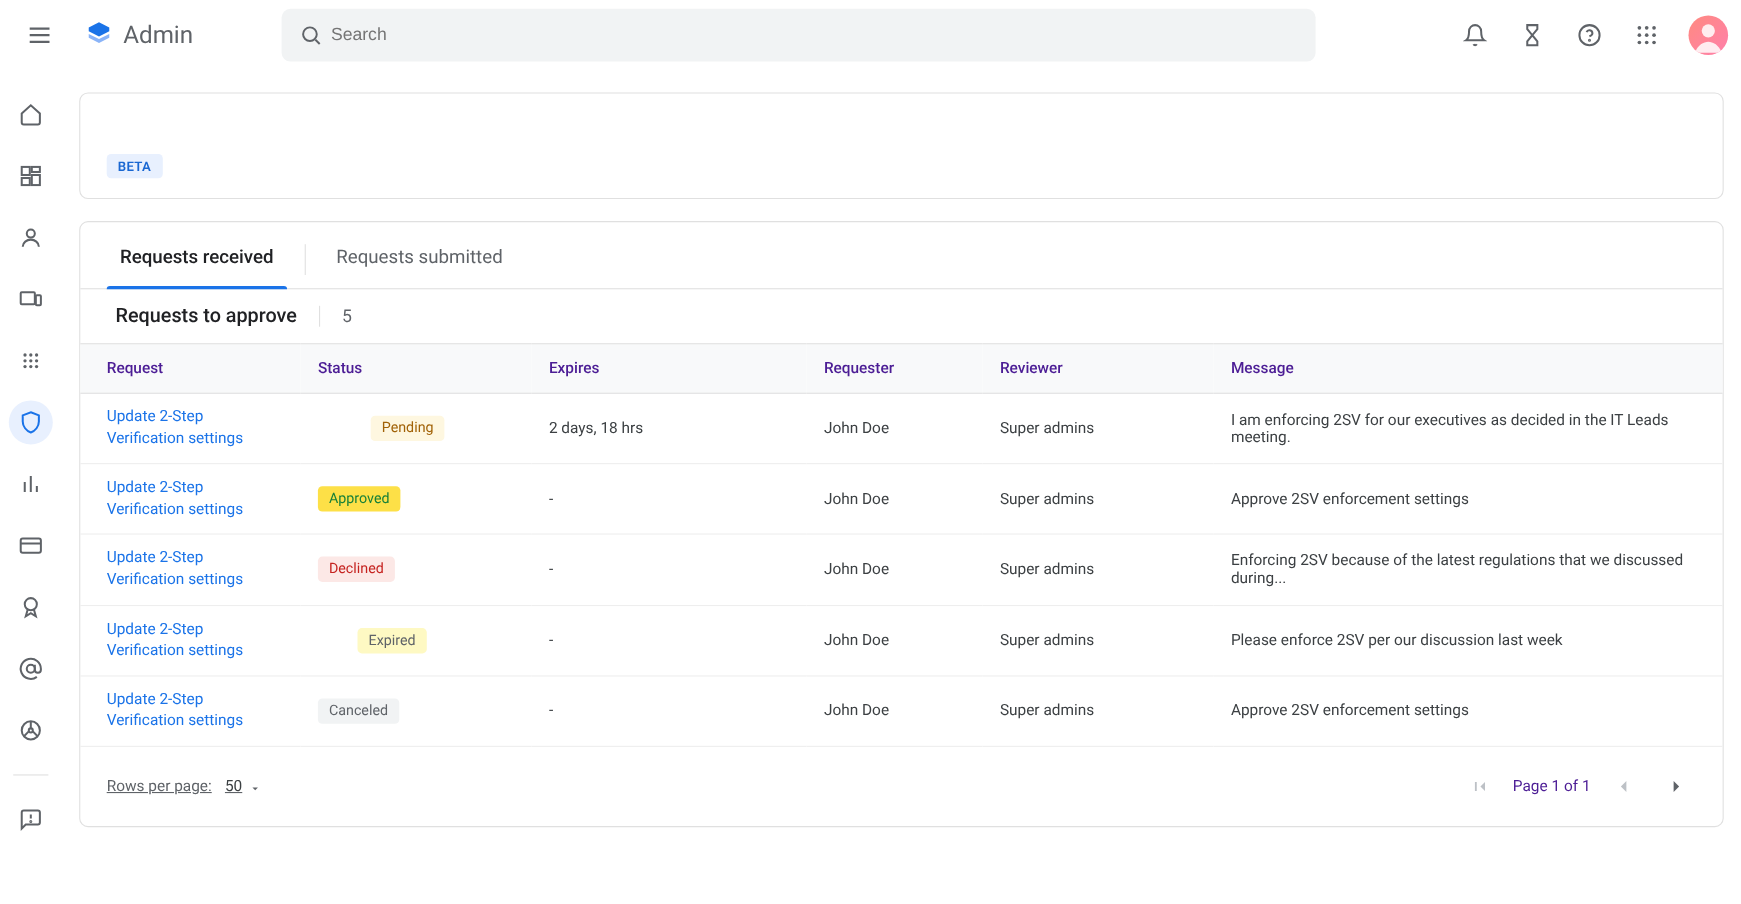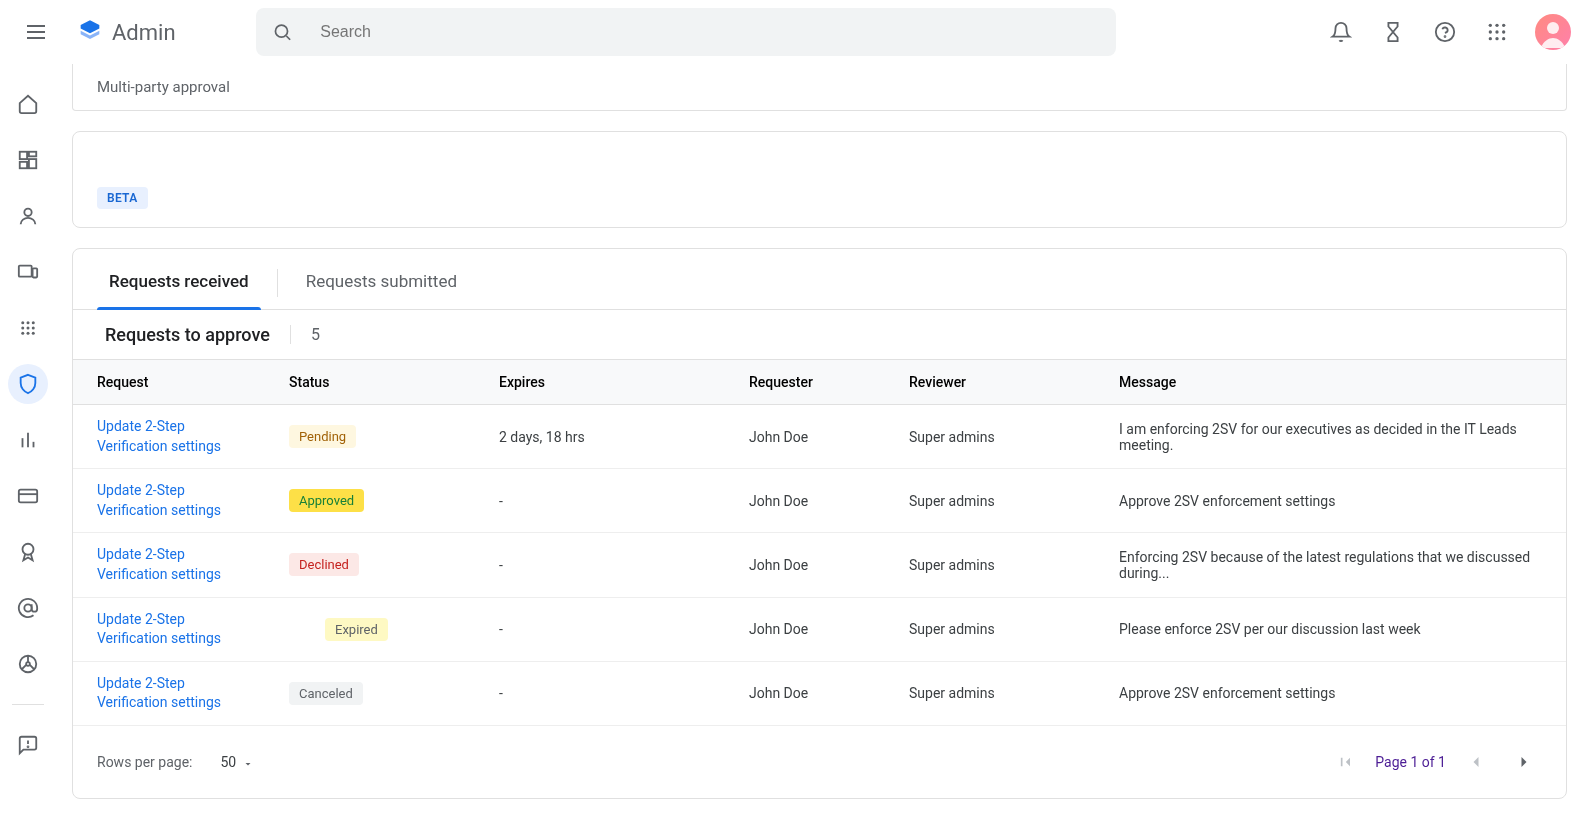--- a/index.html
+++ b/index.html
@@ -22,22 +22,22 @@
 .logo-text { font-size: 22px; color: #5f6368; }
 .search-wrap {
   flex: 0 0 auto;
   margin-left: 64px;
   background: #f1f3f4;
   border-radius: 8px;
   height: 48px;
   display:flex;
   align-items:center;
   padding: 0 16px;
-  gap: 28px;
-  width: 860px;
+  gap: 8px;
+  width: 940px;
 }
 .search-input {
   border:none; background:transparent; outline:none; font-size:16px; color:#5f6368; width:100%;
 }
 .top-icons { margin-left:auto; display:flex; align-items:center; gap: 8px; }
 .icon-btn { width:44px; height:44px; display:flex; align-items:center; justify-content:center; border-radius:50%; cursor:pointer; color:#5f6368; }
 .avatar { width:36px; height:36px; border-radius:50%; background: linear-gradient(135deg,#ff8a80,#ff80ab); margin-left:8px; display:flex; align-items:center; justify-content:center; overflow:hidden; }
 
 .layout { display:flex; }
 .sidenav {
@@ -103,47 +103,47 @@
   content:""; position:absolute; left:0; right:0; bottom:-1px; height:3px; background:#1a73e8; border-radius:3px 3px 0 0;
 }
 .tab-sep { width:1px; height:28px; background:#e0e0e0; margin: 0 8px 12px 8px; }
 
 .subheader { display:flex; align-items:center; gap:20px; padding: 14px 32px; }
 .subheader h2 { font-size:18px; font-weight:500; color:#202124; }
 .subheader .count { font-size:16px; color:#5f6368; border-left:1px solid #e0e0e0; padding-left:20px; }
 
 table.grid { width:100%; border-collapse:collapse; }
 table.grid thead th {
-  text-align:left; font-weight:500; color:#000000; font-size:14px;
+  text-align:left; font-weight:500; color:#4c1d95; font-size:14px;
   padding: 14px 16px;
   background:#f8f9fa;
   border-top:1px solid #e0e0e0;
   border-bottom:1px solid #e0e0e0;
 }
 table.grid thead th:first-child { padding-left:24px; }
 table.grid tbody td {
   padding: 12px 16px;
   border-bottom:1px solid #eee;
   vertical-align: middle;
   font-size:14px;
   color:#3c4043;
 }
 table.grid tbody td:first-child { padding-left:24px; }
 .link { color:#1a73e8; cursor:pointer; line-height:1.4; }
 .chip { display:inline-block; padding:4px 10px; border-radius:4px; font-size:13px; }
-.chip.pending  { background:#fef7e0; color:#a16207; }
+.chip.pending  { background:#fef7e0; color:#a16207;margin-left:48px; }
 .chip.approved { background:#fde047; color:#188038; }
 .chip.declined { background:#fce8e6; color:#c5221f; }
 .chip.expired  { background:#fef9c3; color:#5f6368;margin-left:36px; }
 .chip.canceled { background:#f1f3f4; color:#5f6368; }
 
 .footer {
   display:flex; align-items:center; padding: 18px 24px; gap:16px;
 }
-.footer .left { display:flex; align-items:center; gap:28px; color:#5f6368; }
+.footer .left { display:flex; align-items:center; gap:12px; color:#5f6368;text-decoration:underline; }
 .footer .pager { margin-left:auto; display:flex; align-items:center; gap:12px; color:#4c1d95; }
 .pager-btn { width:36px; height:36px; display:flex; align-items:center; justify-content:center; border-radius:50%; cursor:pointer; color:#5f6368; }
 .pager-btn.disabled { color:#bdc1c6; cursor:default; }
 .rows-select { display:flex; align-items:flex-end; gap:6px; cursor:pointer; color:#3c4043; }
 
 svg { display:block; }
 </style>
 </head>
 <body>
 
@@ -294,23 +294,20 @@
     <div class="nav-item">
         <svg width="22" height="22" viewBox="0 0 24 24" fill="none" stroke="currentColor" stroke-width="2">
           <path d="M21 15a2 2 0 0 1-2 2H7l-4 4V5a2 2 0 0 1 2-2h14a2 2 0 0 1 2 2z"></path>
           <line x1="12" y1="7" x2="12" y2="11"></line>
           <circle cx="12" cy="14" r="0.5" fill="currentColor"></circle>
         </svg>
       </div>
   </div>
 
   <div class="main">
-    <div class="breadcrumb-bar">
-      <span>Multi-party approval</span>
-    </div>
 
     <div class="beta-card">
       <span class="beta-badge">BETA</span>
     </div>
 
     <div class="panel">
       <div class="tabs">
         <div class="tab active">Requests received</div>
         <div class="tab-sep"></div>
         <div class="tab">Requests submitted</div>

